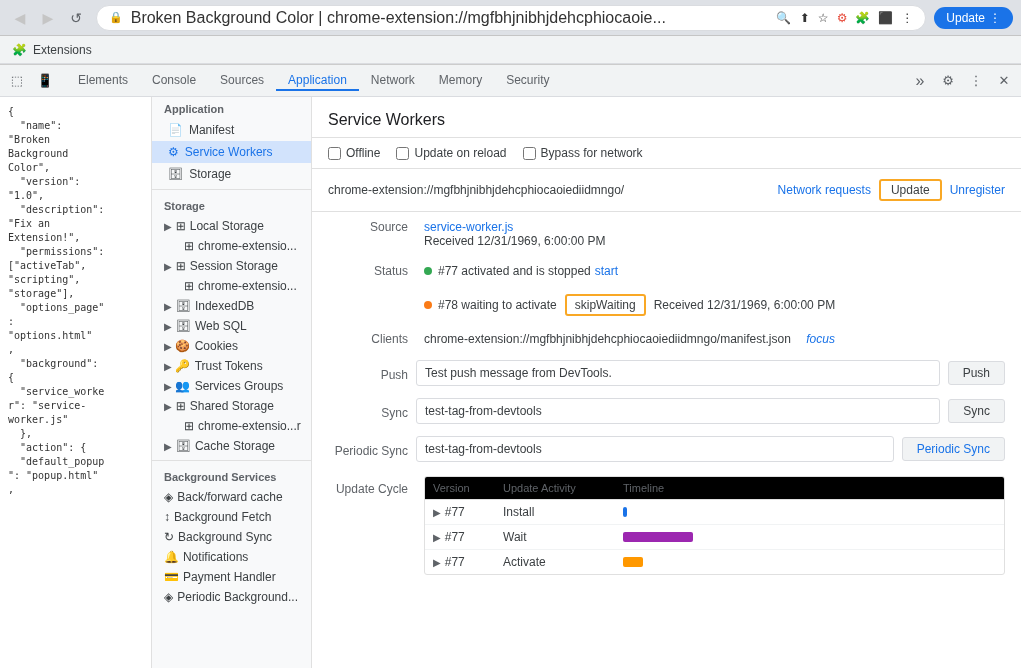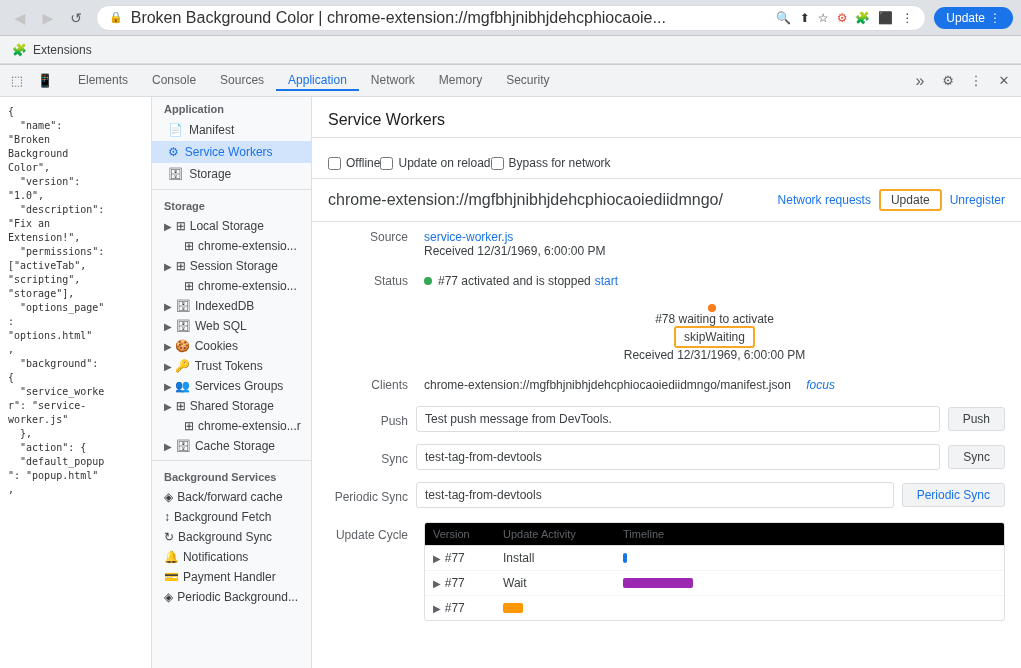--- a/index.html
+++ b/index.html
@@ -45,27 +45,27 @@
     .storage-tree-item { display: flex; align-items: center; gap: 4px; padding: 3px 8px 3px 20px; cursor: pointer; font-size: 12px; color: #3c4043; }
     .storage-tree-sub { padding-left: 32px; }
     .tree-arrow { font-size: 10px; color: #5f6368; }
     .divider { height: 1px; background: #e0e0e0; margin: 4px 0; }
 
     
     .main-content { flex: 1; overflow-y: auto; padding: 0; }
 
     
     .panel-header { padding: 14px 16px 8px; font-size: 16px; font-weight: 400; color: #202124; border-bottom: 1px solid #e0e0e0; }
-    .panel-toolbar { display: flex; align-items: center; padding: 8px 16px; border-bottom: 1px solid #e0e0e0; margin-top: 10px; }
+    .panel-toolbar { display: flex; align-items: center; gap: 16px; padding: 8px 16px; border-bottom: 1px solid #e0e0e0; }
     .checkbox-label { display: flex; align-items: center; gap: 5px; font-size: 12px; color: #3c4043; cursor: pointer; }
     .checkbox-label input { cursor: pointer; }
 
     
     .worker-url-row { display: flex; align-items: center; justify-content: space-between; padding: 10px 16px; border-bottom: 1px solid #e0e0e0; background: #fff; }
-    .worker-url { font-size: 16px; color: #3c4043; font-weight: 500; }
+    .worker-url { font-size: 12px; color: #3c4043; font-weight: 500; }
     .worker-actions { display: flex; align-items: center; gap: 8px; }
     .worker-action-link { color: #1a73e8; text-decoration: none; font-size: 12px; cursor: pointer; }
     .update-btn-outline { border: 2px solid #f9a825; background: none; color: #3c4043; padding: 2px 10px; font-size: 12px; border-radius: 3px; cursor: pointer; }
 
     
     .worker-details { padding: 0 16px 16px; }
     .detail-row { display: flex; padding: 8px 0; gap: 16px; }
     .detail-label { width: 80px; font-size: 12px; color: #5f6368; flex-shrink: 0; text-align: right; }
     .detail-value { flex: 1; font-size: 12px; color: #3c4043; }
     .detail-value a { color: #1a73e8; text-decoration: none; }
@@ -364,21 +364,21 @@
         </div>
 
         <div class="detail-row">
           <div class="detail-label">Status</div>
           <div class="detail-value">
             <div style="display:flex; align-items:center; margin-bottom:16px;">
               <span class="status-dot green"></span>
               <span>#77 activated and is stopped</span>
               <a class="status-link">start</a>
             </div>
-            <div style="display:flex; align-items:center;flex-direction:column;">
+            <div style="display:flex; align-items:center;">
               <span class="status-dot orange"></span>
               <span>#78 waiting to activate</span>
               <button class="skip-waiting-btn">skipWaiting</button>
               <span>Received 12/31/1969, 6:00:00 PM</span>
             </div>
           </div>
         </div>
 
         <div class="detail-row">
           <div class="detail-label">Clients</div>
@@ -441,20 +441,21 @@
               </div>
             </div>
 
             <div class="table-row">
               <div class="table-cell">
                 <span class="version-cell">
                   <span class="chevron-right">▶</span>
                   <span>#77</span>
                 </span>
               </div>
+              <div class="table-cell">Activate</div>
               <div class="table-cell">
                 <div class="timeline-bar timeline-orange"></div>
               </div>
             </div>
           </div>
         </div>
       </div>
     </div>
   </div>
 </div>

